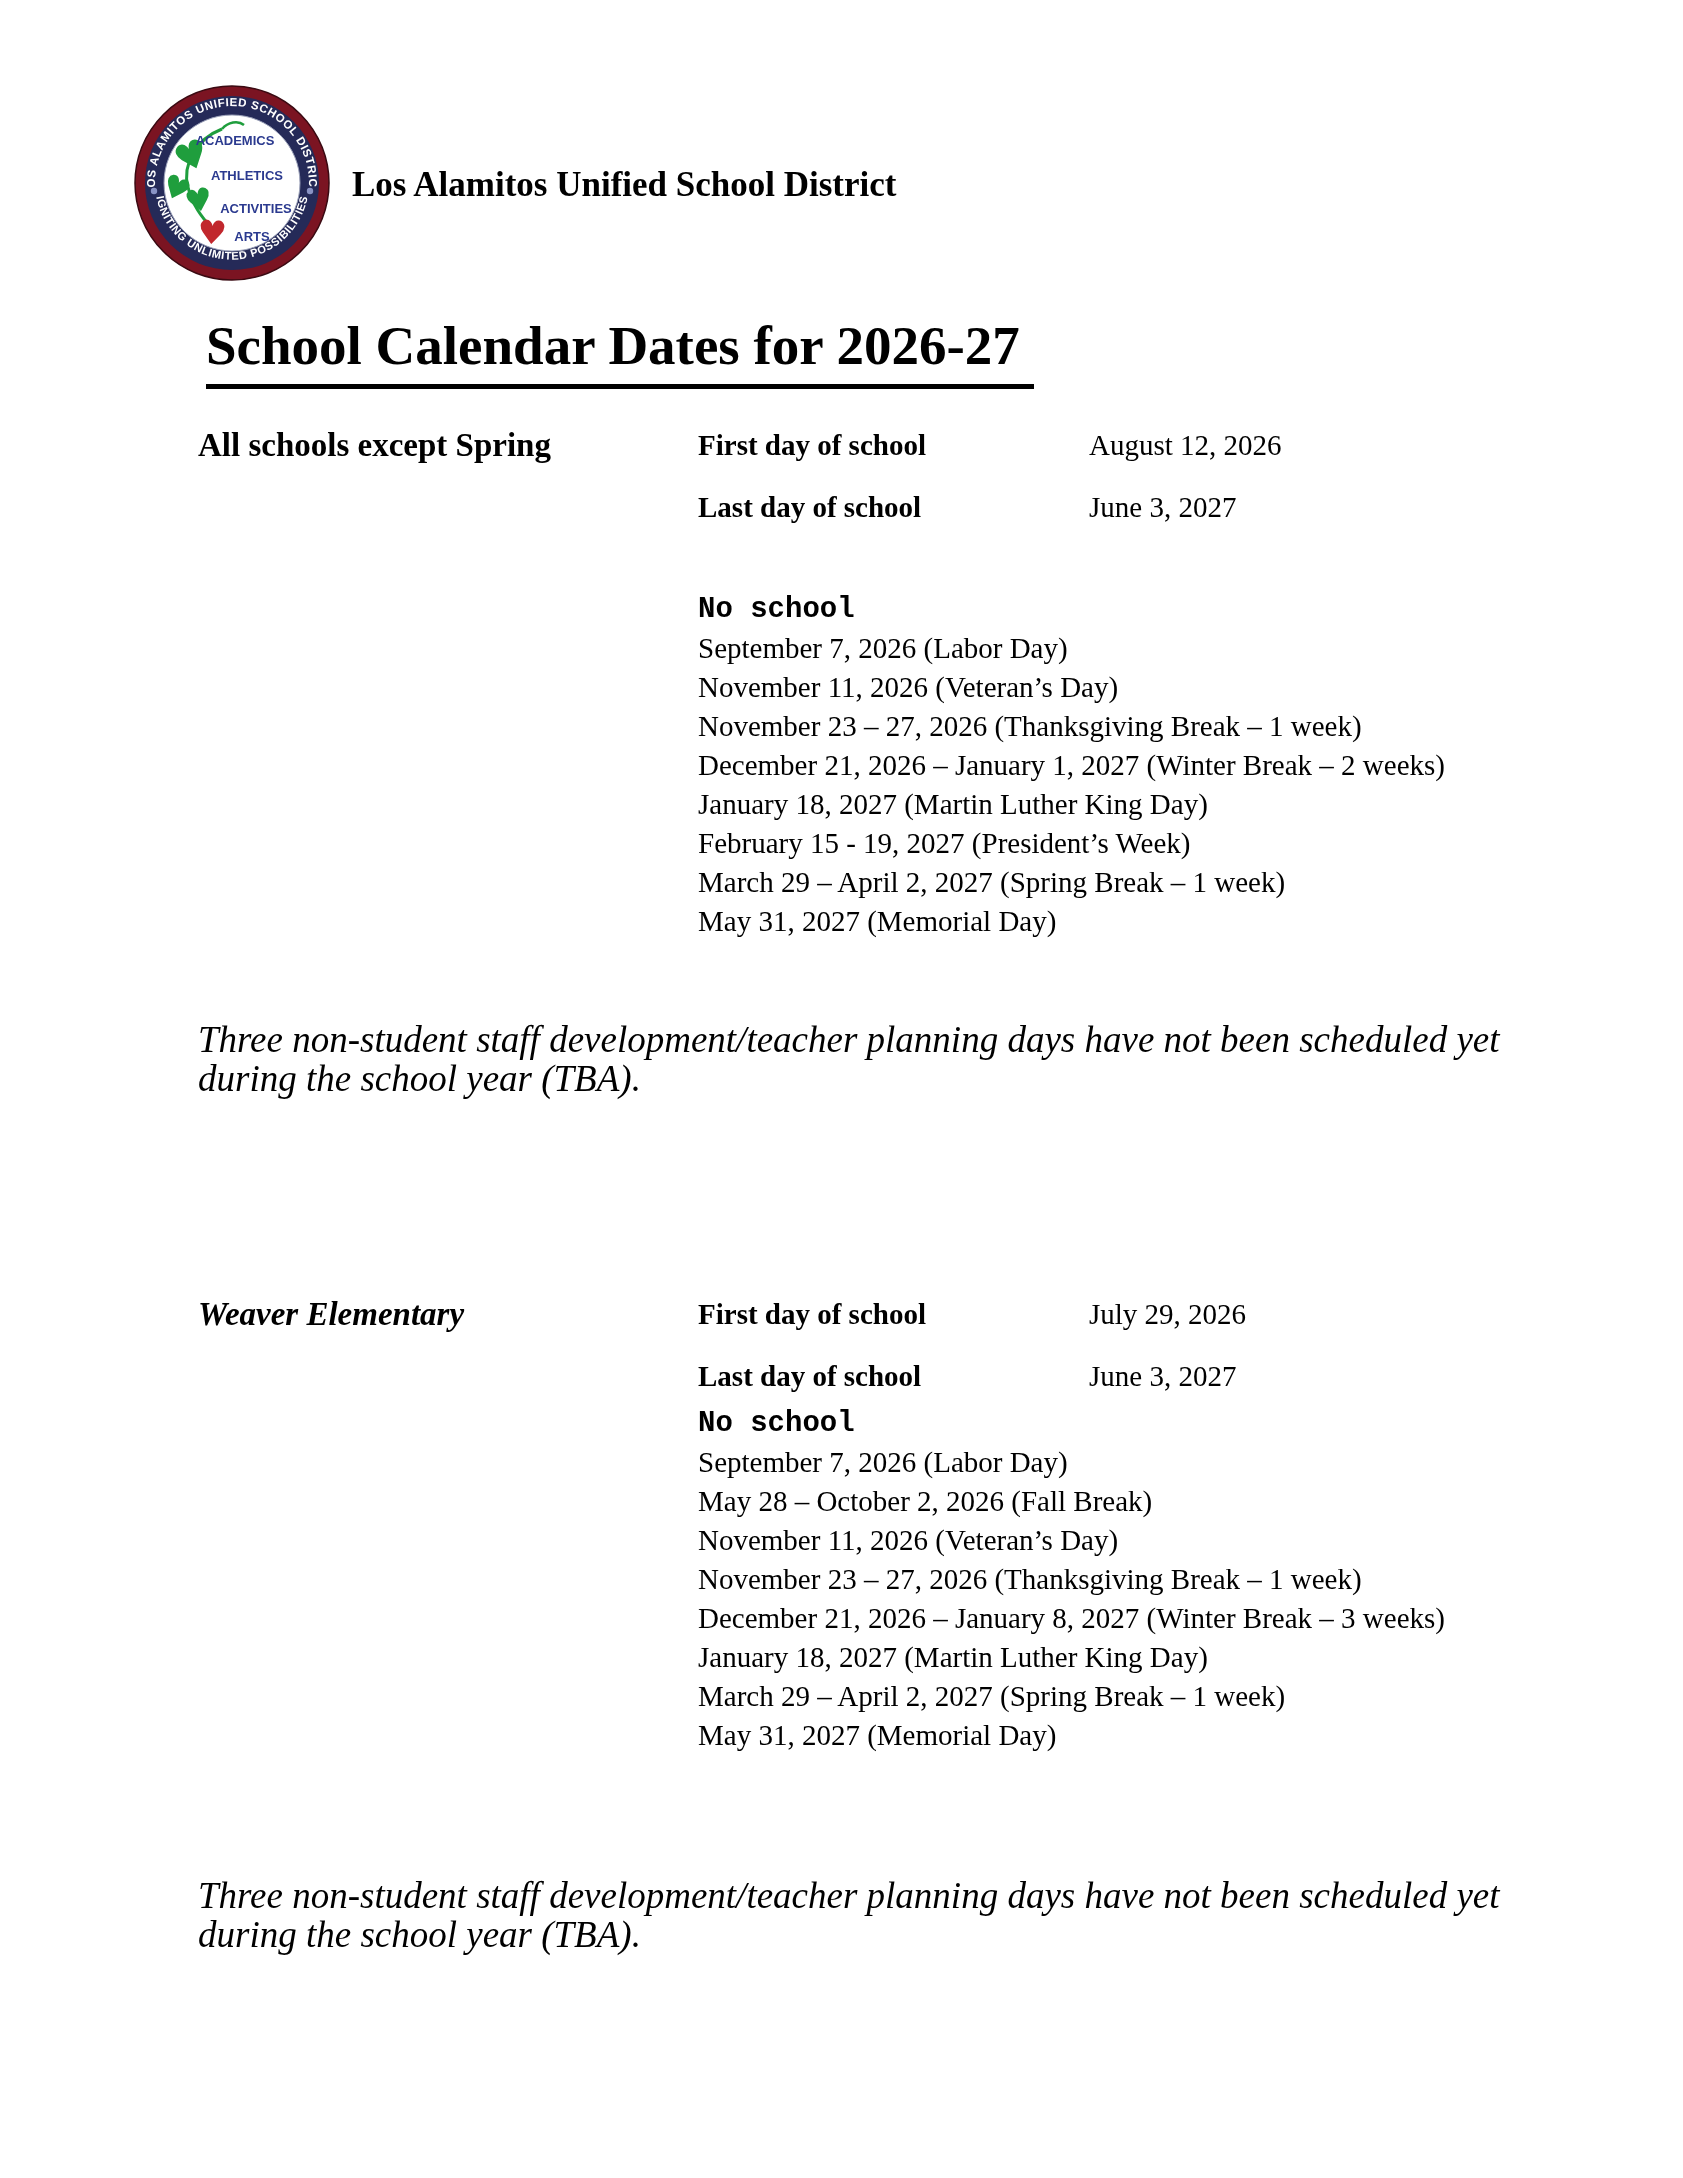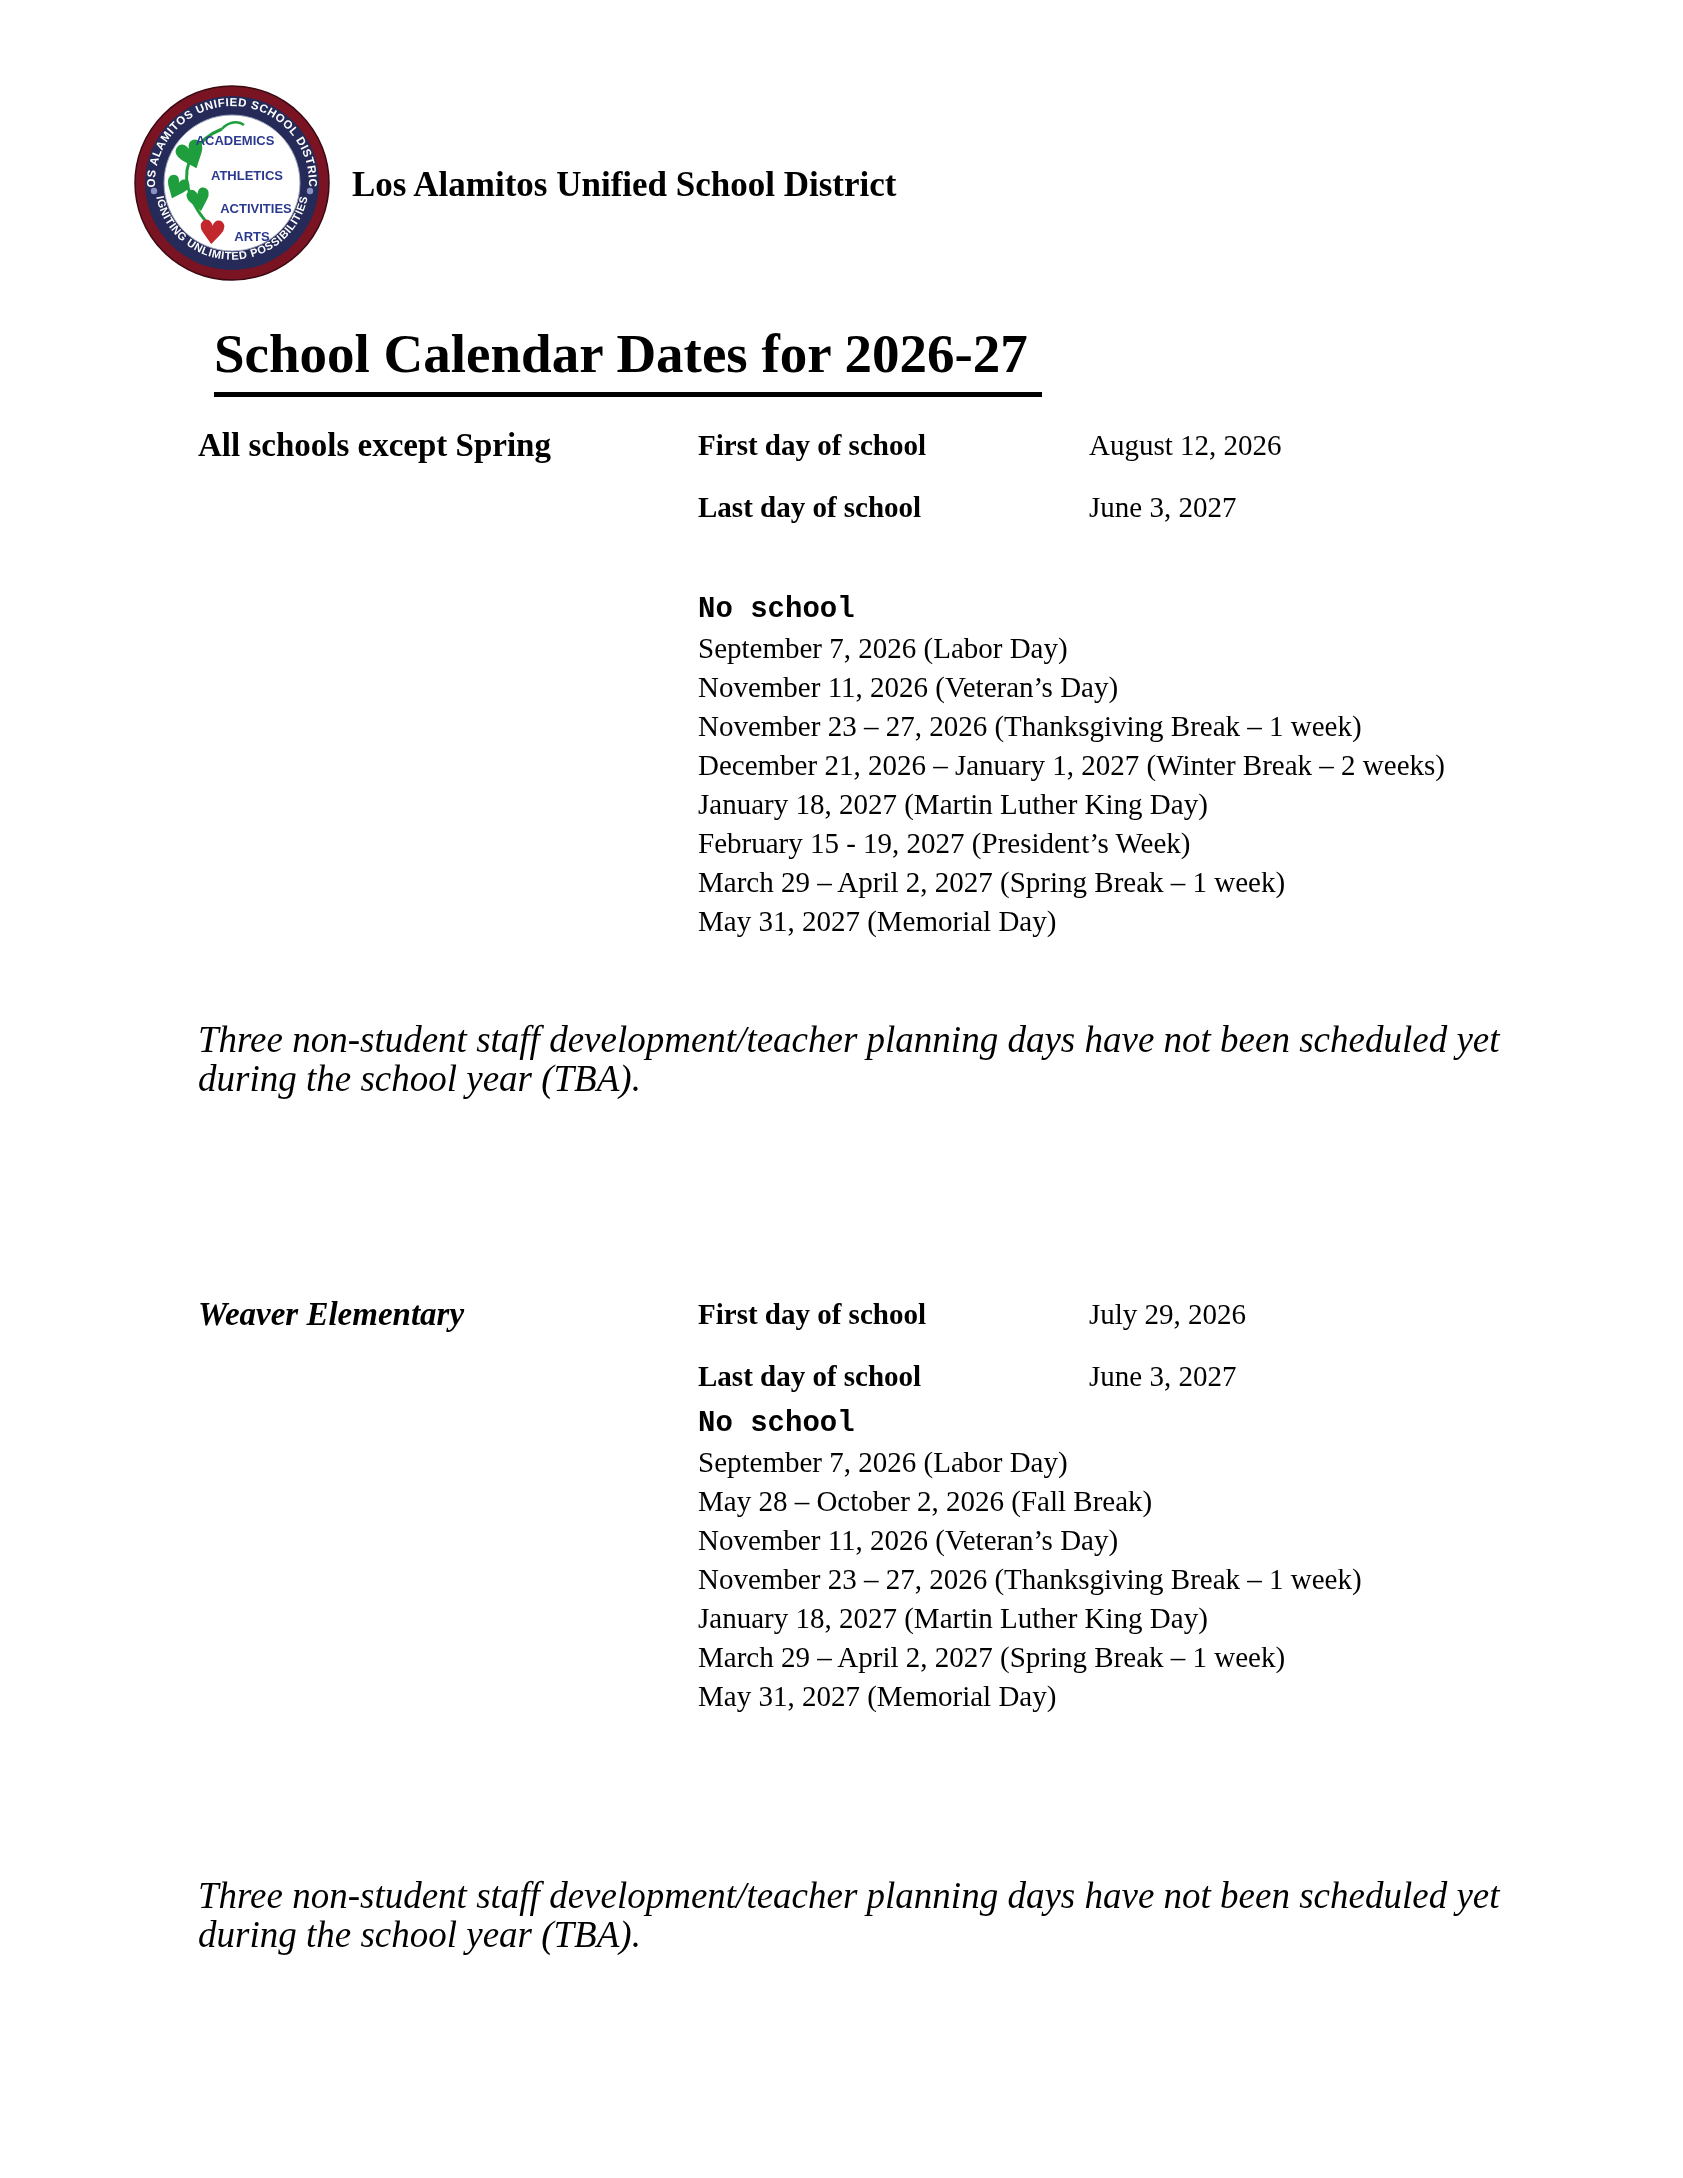--- a/index.html
+++ b/index.html
@@ -25,21 +25,21 @@
     font-size: 35px;
     font-weight: bold;
     line-height: 44px;
     white-space: nowrap;
   }
 
   
   .doc-title {
     position: absolute;
     left: 198px; top: 305px;
-    margin: 16px;
+    margin: 8px;
     font-size: 55px;
     font-weight: bold;
     line-height: 65px;
     border-bottom: 5px solid #000;
     padding: 0 14px 6px 0;
     white-space: nowrap;
   }
 
   
   .cal-grid {
@@ -180,20 +180,21 @@
     <div class="field-label">Last day of school</div>
     <div class="field-value">June 3, 2027</div>
   </div>
 
   <div class="noschool ns2">
     <div class="ns-heading">No school</div>
     <div class="ns-item">September 7, 2026 (Labor Day)</div>
     <div class="ns-item">May 28 – October 2, 2026 (Fall Break)</div>
     <div class="ns-item">November 11, 2026 (Veteran’s Day)</div>
     <div class="ns-item">November 23 – 27, 2026 (Thanksgiving Break – 1 week)</div>
+    <div class="ns-item">December 21, 2026 – January 8, 2027 (Winter Break – 3 weeks)</div>
     <div class="ns-item">January 18, 2027 (Martin Luther King Day)</div>
     <div class="ns-item">March 29 – April 2, 2027 (Spring Break – 1 week)</div>
     <div class="ns-item">May 31, 2027 (Memorial Day)</div>
   </div>
 
   <p class="note note2">Three non-student staff development/teacher planning days have not been scheduled yet during the school year (TBA).</p>
 
 </div>
 
 

